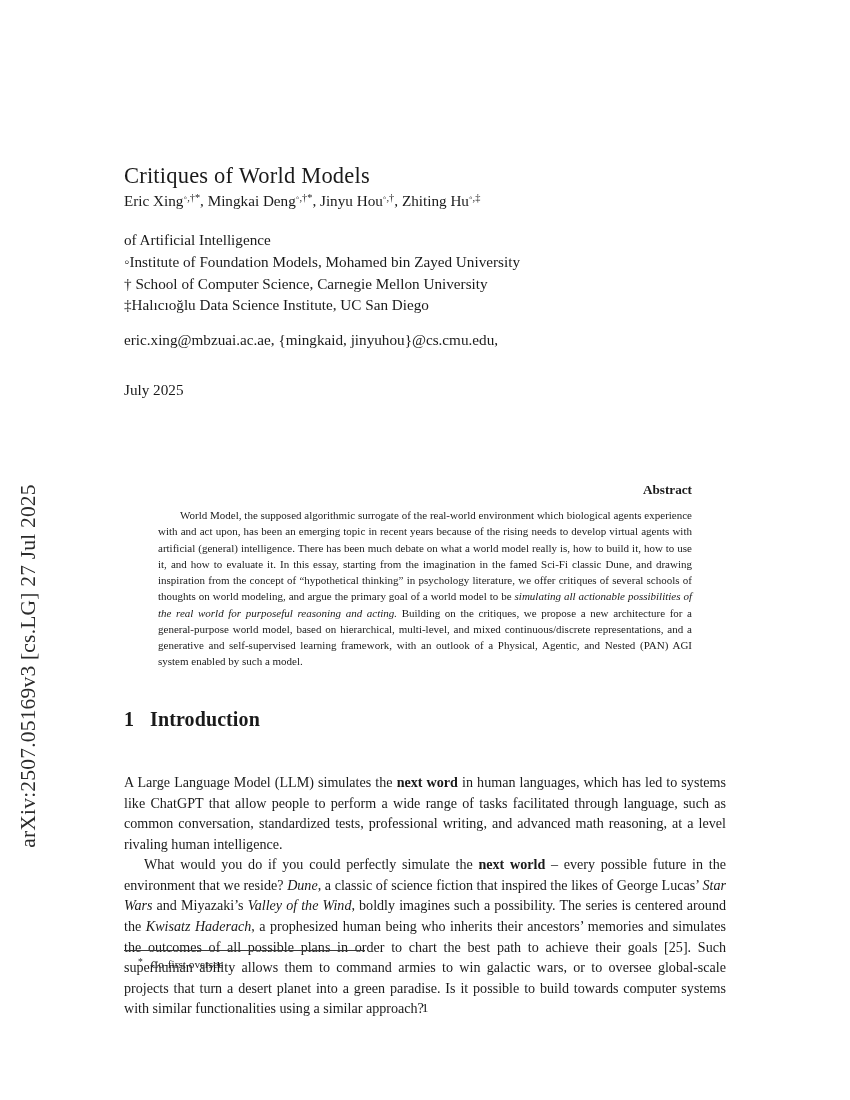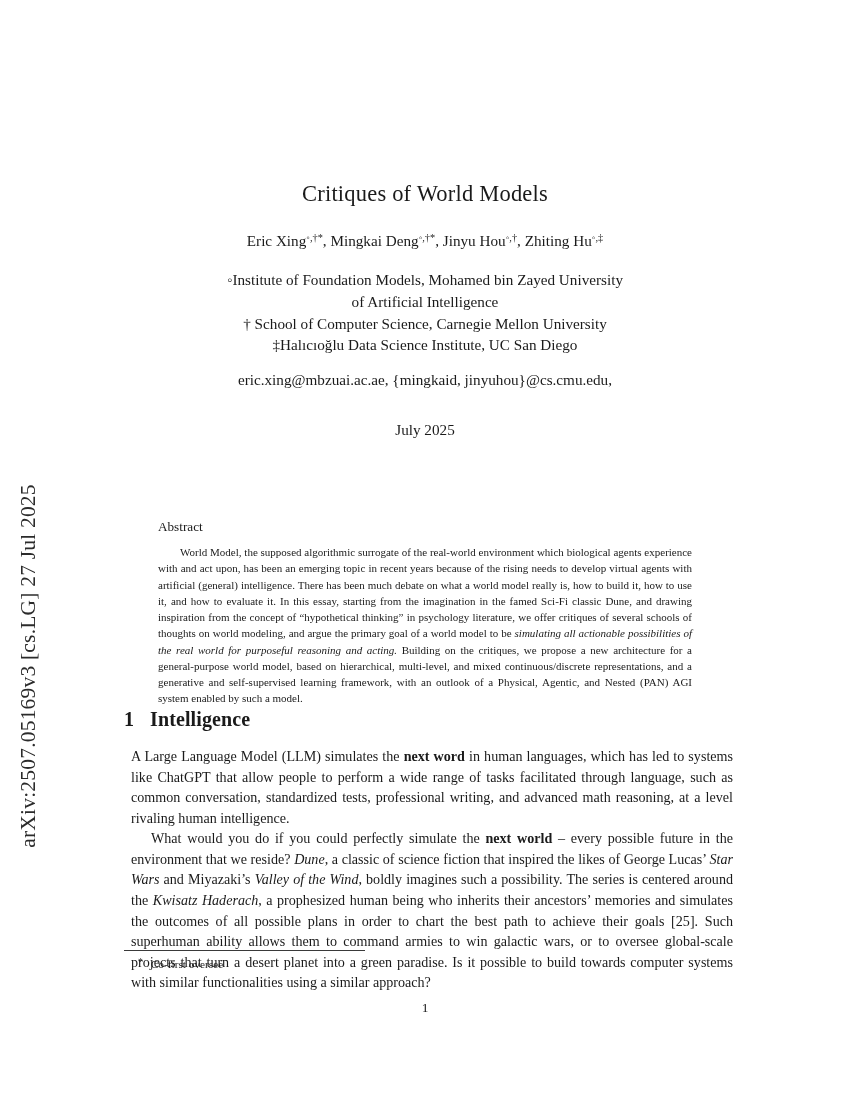--- a/index.html
+++ b/index.html
@@ -49,28 +49,27 @@
     height: 1100px;
   }
 
   .col {
     position: absolute;
     left: 124px;
     width: 602px;
   }
 
   
-  #title-block { top: 180px; text-align: center; }
+  #title-block { top: 162px; text-align: left; }
   #paper-title {
     font-size: 22.5px;
     letter-spacing: 0.2px;
     line-height: 1.25;
   }
   #author-line {
-    margin-top: 22px;
     font-size: 15.2px;
     line-height: 1.4;
   }
   sup.mark {
     font-size: 0.68em;
     vertical-align: 0.45em;
     letter-spacing: 0;
   }
   #affiliations {
     margin-top: 18px;
@@ -89,25 +88,24 @@
   }
 
   
   #abstract-block {
     position: absolute;
     left: 158px;
     width: 534px;
     top: 482px;
   }
   #abstract-heading {
-    text-align: left;
-    font-weight: normal;
+    text-align: right;
+    font-weight: bold;
     font-size: 13.2px;
     margin-bottom: 9px;
-    margin-top: 37px;
   }
   #abstract-body {
     font-size: 11px;
     line-height: 1.48;
     text-align: justify;
     text-indent: 22px;
     hyphens: auto;
   }
 
   
@@ -116,26 +114,25 @@
     font-size: 20px;
     font-weight: bold;
     letter-spacing: 0.1px;
   }
   .section-heading .num { margin-right: 16px; }
 
   #intro-paras {
     position: absolute;
     left: 124px;
     width: 602px;
-    top: 746px;
+    top: 772px;
     font-size: 14.1px;
     line-height: 1.46;
     text-align: justify;
     hyphens: auto;
-    margin-left: 7px;
   }
   #intro-paras p { margin: 0; }
   #intro-paras p + p { text-indent: 20px; }
 
   
   #footnote {
     position: absolute;
     left: 124px;
     top: 950px;
     width: 602px;
@@ -172,38 +169,38 @@
 <div id="arxiv-stamp">
   <span class="stamp-text">arXiv:2507.05169v3  [cs.LG]  27 Jul 2025</span>
 </div>
 
 <div id="page">
 
   <div class="col" id="title-block">
     <div id="paper-title">Critiques of World Models</div>
     <div id="author-line"><span>Eric Xing<sup class="mark">◦,†*</sup></span>, <span>Mingkai Deng<sup class="mark">◦,†*</sup></span>, <span>Jinyu Hou<sup class="mark">◦,†</sup></span>, <span>Zhiting Hu<sup class="mark">◦,‡</sup></span></div>
     <div id="affiliations">
+        <div>of Artificial Intelligence</div>
         <div>◦Institute of Foundation Models, Mohamed bin Zayed University</div>
-        <div>of Artificial Intelligence</div>
         <div>† School of Computer Science, Carnegie Mellon University</div>
         <div>‡Halıcıoğlu Data Science Institute, UC San Diego</div>
       </div>
     <div id="emails">
         <div>eric.xing@mbzuai.ac.ae, {mingkaid, jinyuhou}@cs.cmu.edu,</div>
       </div>
     <div id="pub-date">July 2025</div>
   </div>
 
   <div id="abstract-block">
     <div id="abstract-heading">Abstract</div>
     <div id="abstract-body"><span>World Model, the supposed algorithmic surrogate of the real-world environment which biological agents experience with and act upon, has been an emerging topic in recent years because of the rising needs to develop virtual agents with artificial (general) intelligence. There has been much debate on what a world model really is, how to build it, how to use it, and how to evaluate it. In this essay, starting from the imagination in the famed Sci-Fi classic Dune, and drawing inspiration from the concept of “hypothetical thinking” in psychology literature, we offer critiques of several schools of thoughts on world modeling, and argue the primary goal of a world model to be </span><em>simulating all actionable possibilities of the real world for purposeful reasoning and acting.</em><span> Building on the critiques, we propose a new architecture for a general-purpose world model, based on hierarchical, multi-level, and mixed continuous/discrete representations, and a generative and self-supervised learning framework, with an outlook of a Physical, Agentic, and Nested (PAN) AGI system enabled by such a model.</span></div>
   </div>
 
   <div class="col section-heading" id="section-1">
-    <span class="num">1</span><span>Intelligence</span>
+    <span class="num">1</span><span>Introduction</span>
   </div>
 
   <div id="intro-paras">
       <p><span>A Large Language Model (LLM) simulates the </span><strong>next word</strong><span> in human languages, which has led to systems like ChatGPT that allow people to perform a wide range of tasks facilitated through language, such as common conversation, standardized tests, professional writing, and advanced math reasoning, at a level rivaling human intelligence.</span></p>
       <p><span>What would you do if you could perfectly simulate the </span><strong>next world</strong><span> – every possible future in the environment that we reside? </span><em>Dune</em><span>, a classic of science fiction that inspired the likes of George Lucas’ </span><em>Star Wars</em><span> and Miyazaki’s </span><em>Valley of the Wind</em><span>, boldly imagines such a possibility. The series is centered around the </span><em>Kwisatz Haderach</em><span>, a prophesized human being who inherits their ancestors’ memories and simulates the outcomes of all possible plans in order to chart the best path to achieve their goals [25]. Such superhuman ability allows them to command armies to win galactic wars, or to oversee global-scale projects that turn a desert planet into a green paradise. Is it possible to build towards computer systems with similar functionalities using a similar approach?</span></p>
     </div>
 
   <div id="footnote">
     <div id="footnote-rule"></div>
     <div id="footnote-text">

